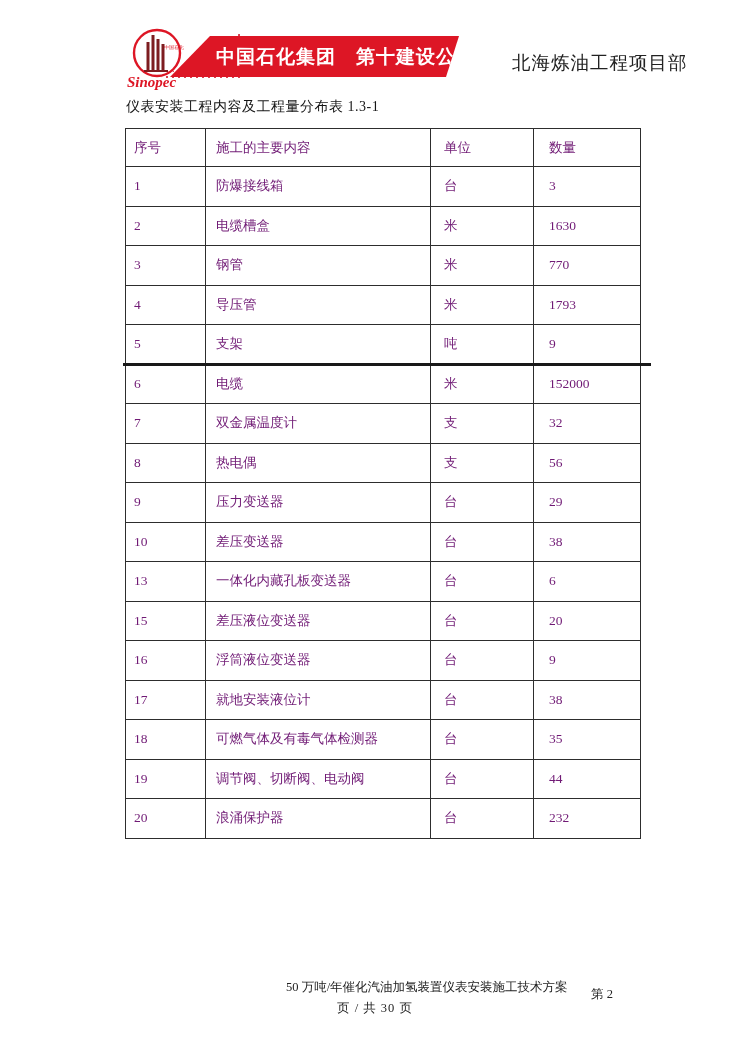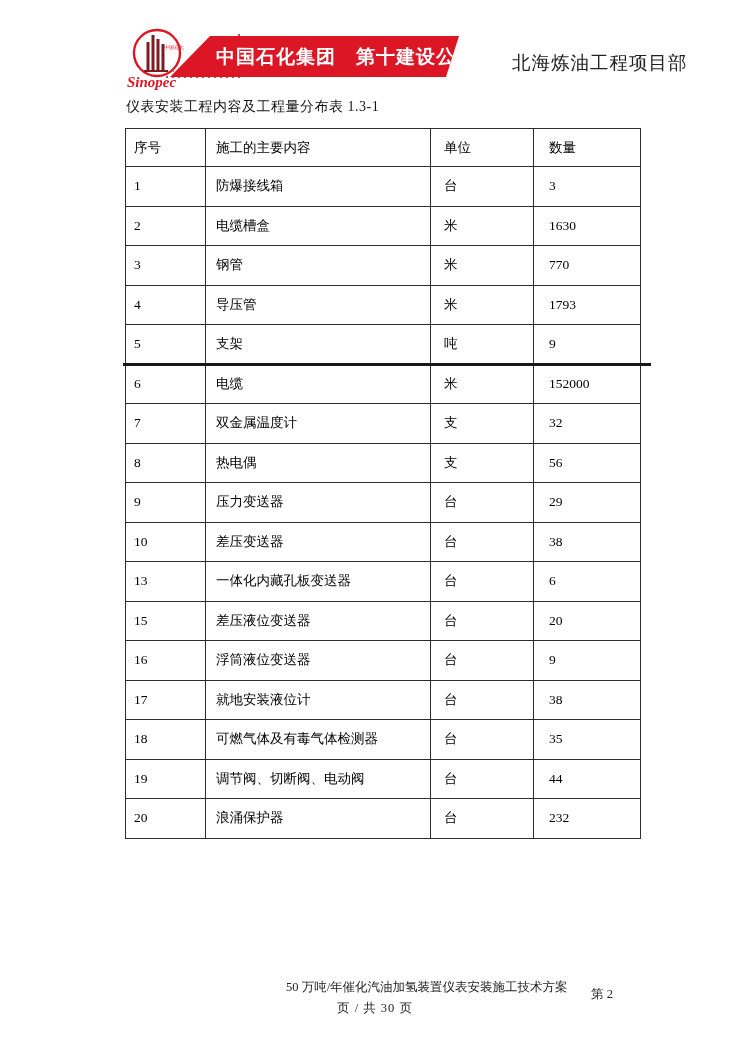--- a/index.html
+++ b/index.html
@@ -62,21 +62,21 @@
     white-space:nowrap;
   }
 
   
   table.work{
     position:absolute;left:125px;top:128px;
     width:515px;
     border-collapse:collapse;
     table-layout:fixed;
     font-size:13.5px;
-    color:#000000;
+    color:#701a75;
     border-radius:23px;
   }
   table.work th,table.work td{
     border:1px solid #2d2d2d;
     font-weight:normal;
     text-align:left;
     vertical-align:middle;
     padding:0;
     overflow:hidden;
     white-space:nowrap;

